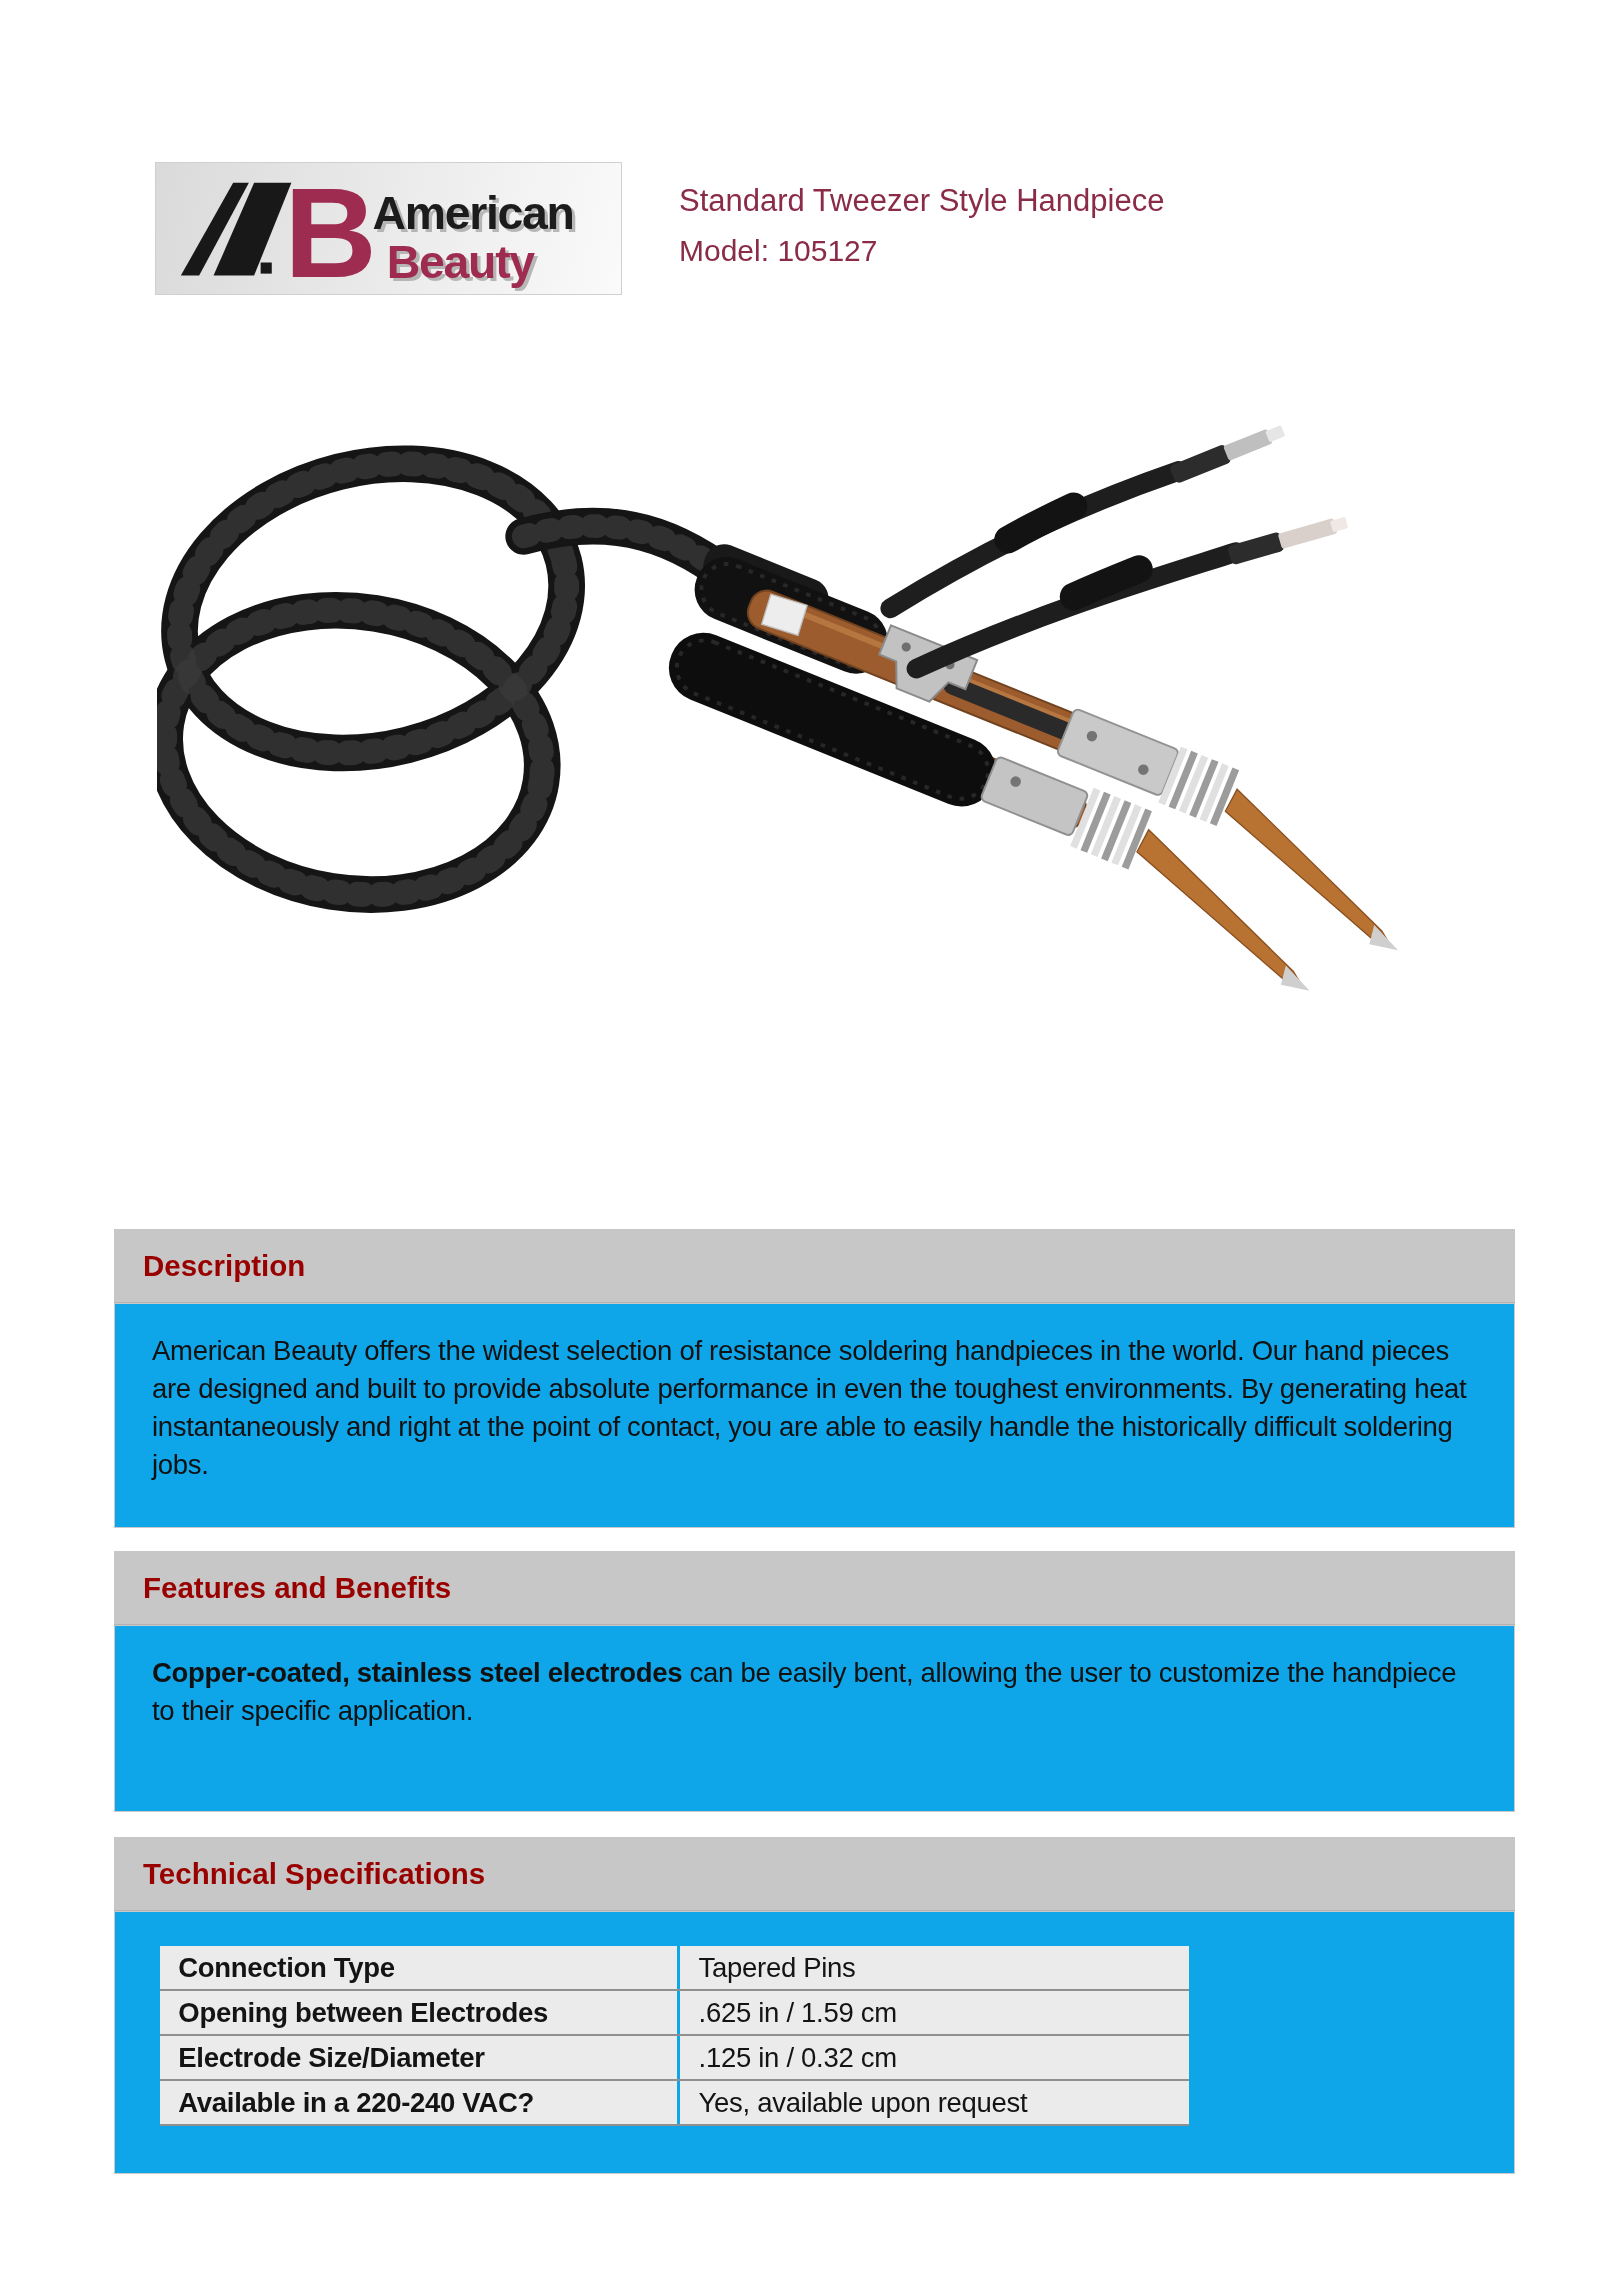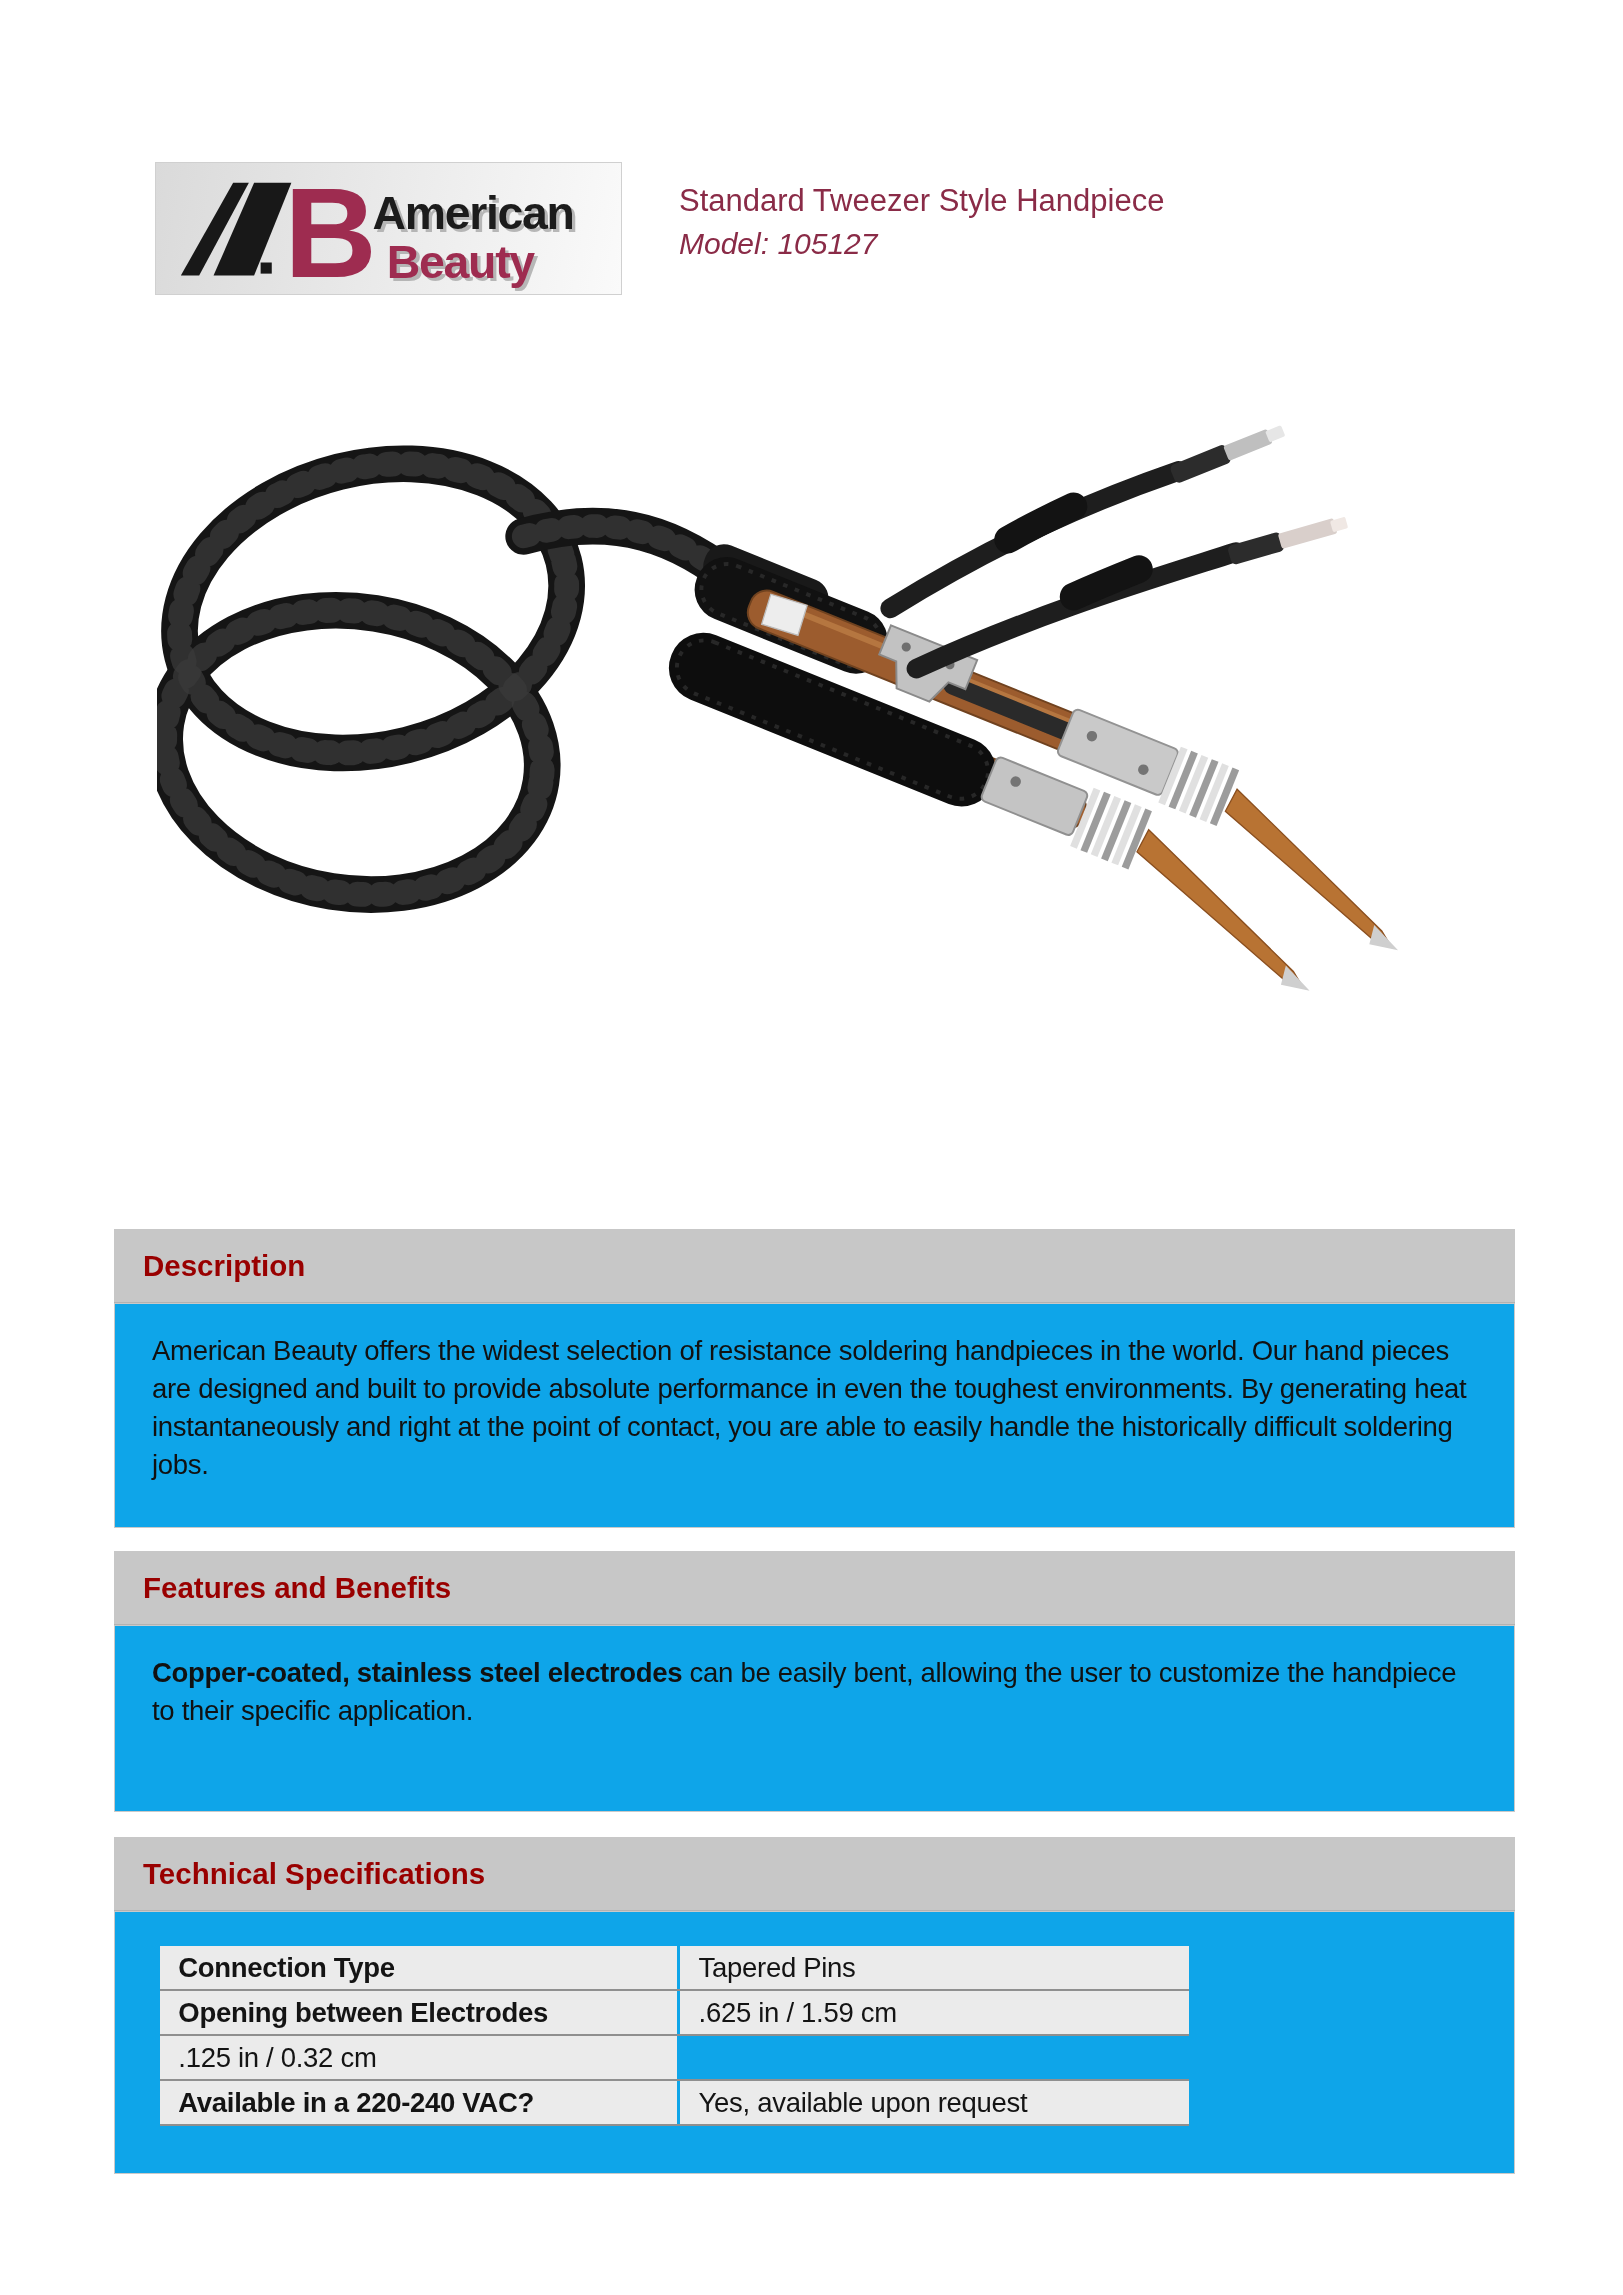--- a/index.html
+++ b/index.html
@@ -19,21 +19,21 @@
     border:0.7px solid #d0d0d0;
     background:linear-gradient(100deg,#dadada 0%,#ececec 55%,#fafafa 100%);
   }
   .logo-box svg { display:block; width:100%; height:100%; }
 
   .title-block { position:absolute; left:679px; top:182px; }
   .product-title {
     font-size:31px; font-weight:normal; color:#8a2b47; line-height:37px;
   }
   .product-model {
-    font-size:30px; color:#8a2b47; margin-top:8px; line-height:34px;font-style:italic;
+    font-size:30px; color:#8a2b47; margin-top:15px; line-height:34px;
   }
 
   
   .figure {
     position:absolute; left:157px; top:412px; width:1257px; height:707px;
   }
   .figure svg { display:block; width:100%; height:100%; }
 
   
   .section { position:absolute; left:114px; width:1401px; }
@@ -222,20 +222,21 @@
         <div class="spec-cell spec-label">Connection Type</div>
         <div class="spec-cell spec-value">Tapered Pins</div>
       </div>
 
       <div class="spec-row">
         <div class="spec-cell spec-label">Opening between Electrodes</div>
         <div class="spec-cell spec-value">.625 in / 1.59 cm</div>
       </div>
 
       <div class="spec-row">
+        <div class="spec-cell spec-label">Electrode Size/Diameter</div>
         <div class="spec-cell spec-value">.125 in / 0.32 cm</div>
       </div>
 
       <div class="spec-row">
         <div class="spec-cell spec-label">Available in a 220-240 VAC?</div>
         <div class="spec-cell spec-value">Yes, available upon request</div>
       </div>
 
     </div>
   </div>

